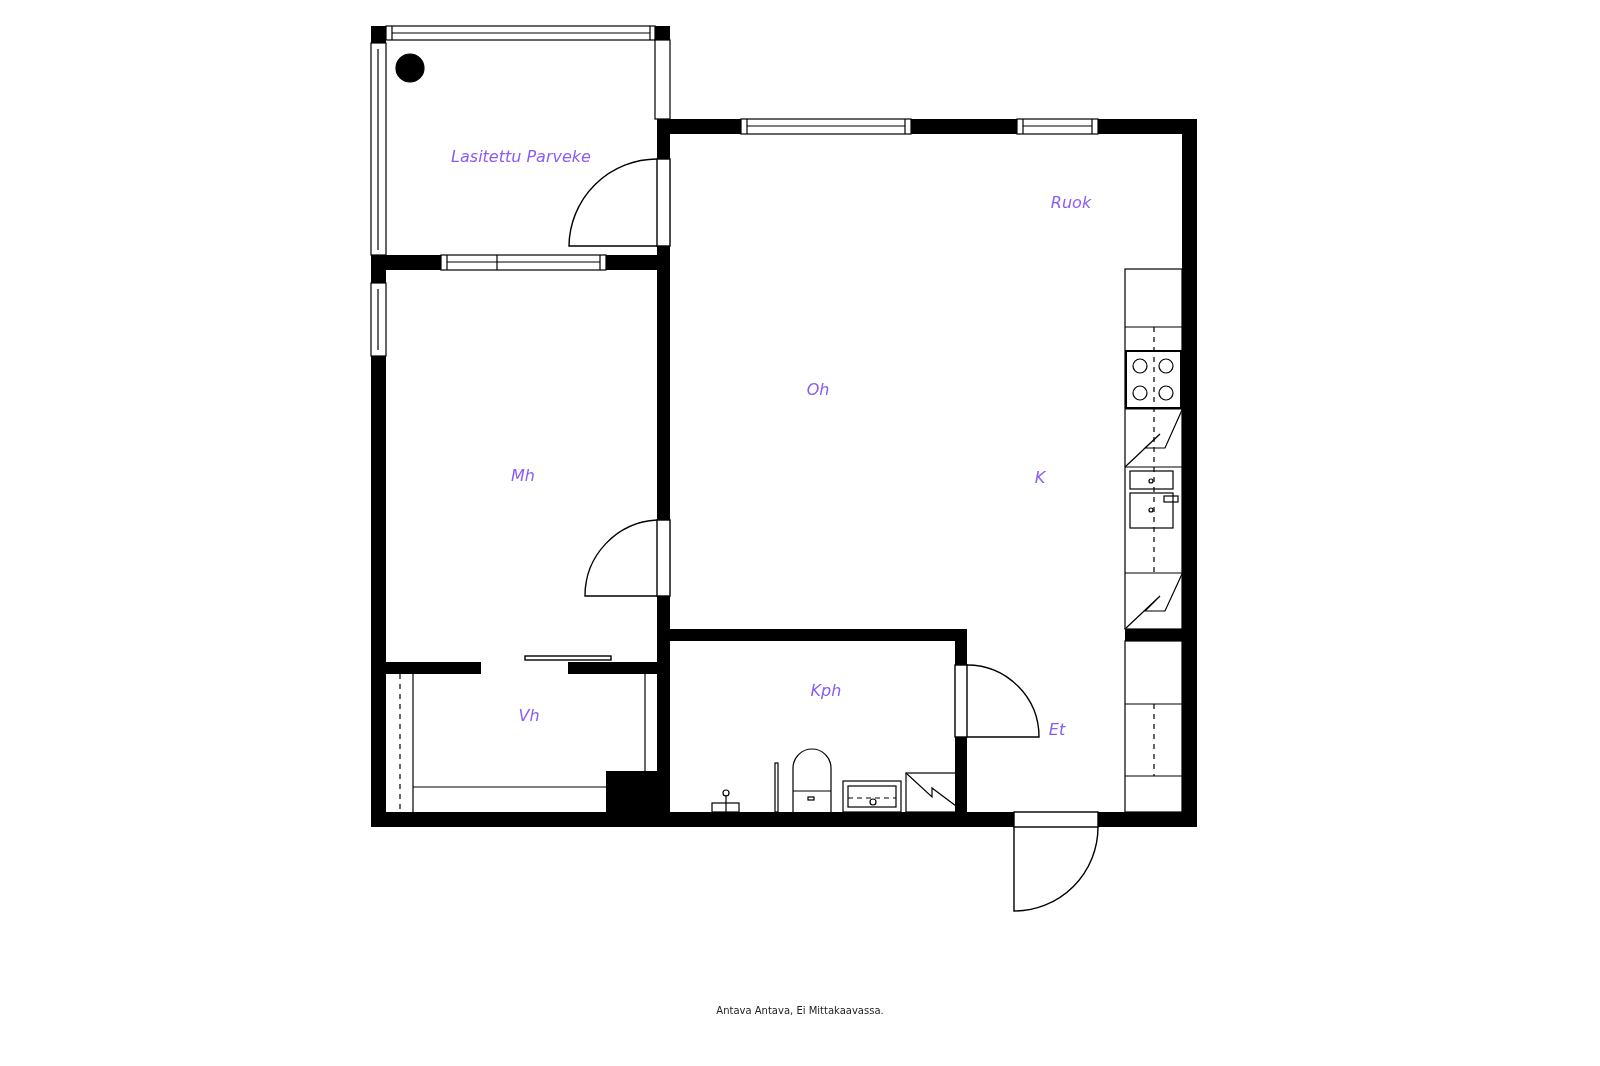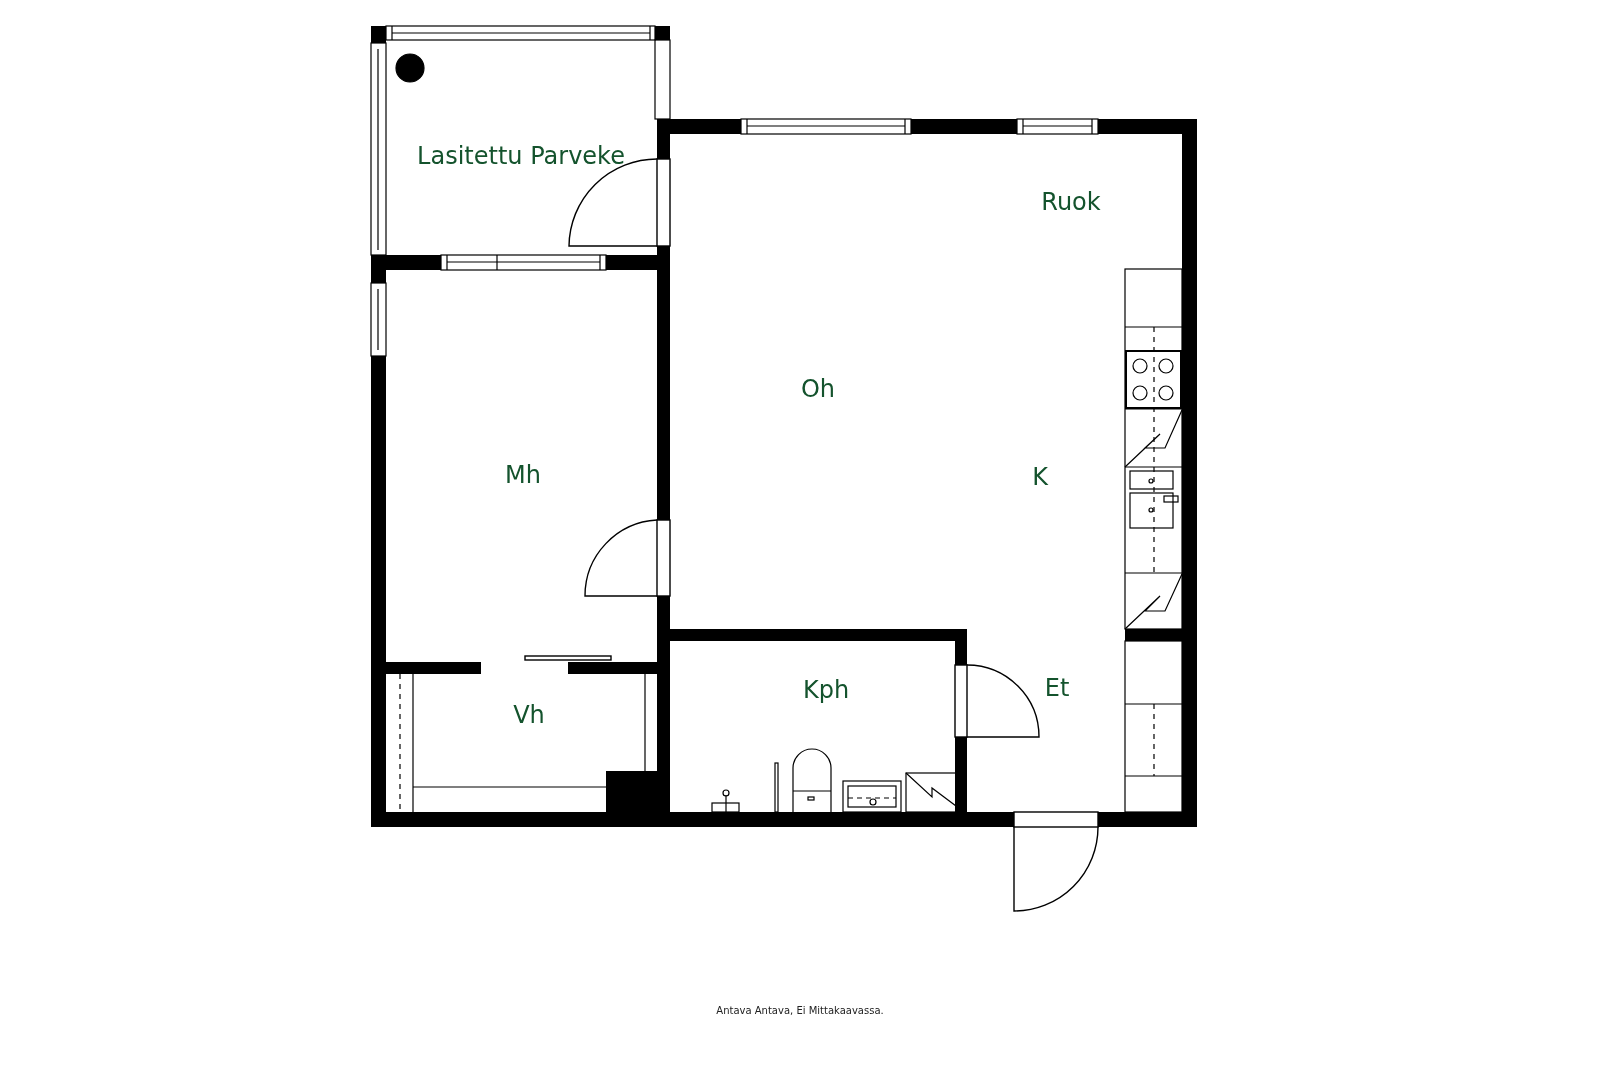--- a/index.html
+++ b/index.html
@@ -1,20 +1,20 @@
 <!DOCTYPE html>
 <html><head>
 <meta charset="utf-8">
 <style>
   html, body { margin: 0; padding: 0; background: #ffffff; }
   body { width: 1600px; height: 1066px; position: relative; overflow: hidden;
          font-family: "DejaVu Sans", sans-serif; }
   #plan { position: absolute; left: 0; top: 0; width: 1600px; height: 1066px; }
-  .room-label { position: absolute; font-size: 24px; color: #14532d; white-space: nowrap;
-                transform: translate(-50%, -50%); }
+  .room-label { position: absolute; font-size: 16px; color: #8b5cf6; white-space: nowrap;
+                transform: translate(-50%, -50%); font-style: italic; }
   .footer-note { position: absolute; left: 800px; top: 1010px; transform: translate(-50%, -50%);
                  font-size: 10px; color: #222; white-space: nowrap; }
 </style>
 </head>
 <body>
 
 <svg id="plan" viewBox="0 0 1600 1066" xmlns="http://www.w3.org/2000/svg">
   <g fill="#000">
 
     <rect x="657" y="119" width="84" height="15"></rect>
@@ -147,15 +147,15 @@
   </g>
 </svg>
 
 <div class="room-label" style="left:521px; top:156px;">Lasitettu Parveke</div>
 <div class="room-label" style="left:1071px; top:202px;">Ruok</div>
 <div class="room-label" style="left:818px; top:389px;text-align:center;">Oh</div>
 <div class="room-label" style="left:523px; top:475px;text-align:center;">Mh</div>
 <div class="room-label" style="left:1040px; top:477px;">K</div>
 <div class="room-label" style="left:826px; top:690px;">Kph</div>
 <div class="room-label" style="left:529px; top:715px;">Vh</div>
-<div class="room-label" style="left:1057px; top:688px;">Et</div>
+<div class="room-label" style="left:1057px; top:729px;">Et</div>
 
 <div class="footer-note">Antava Antava, Ei Mittakaavassa.</div>
 
 </body></html>

